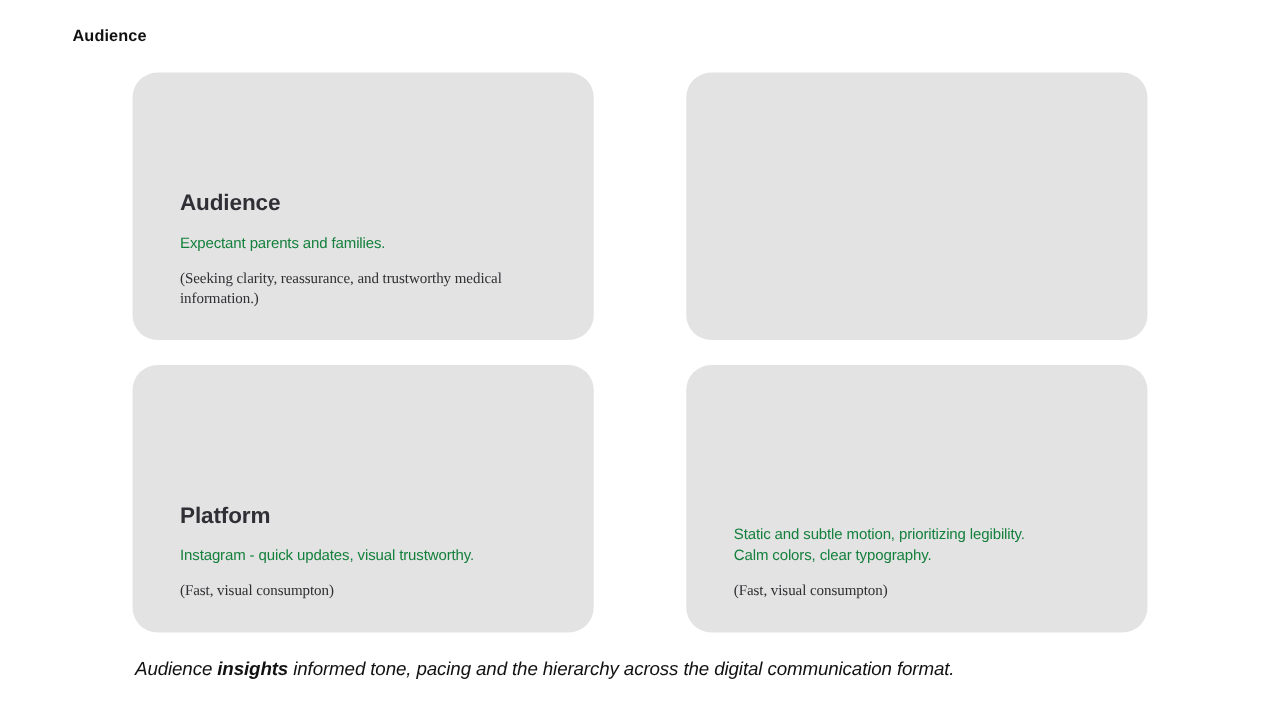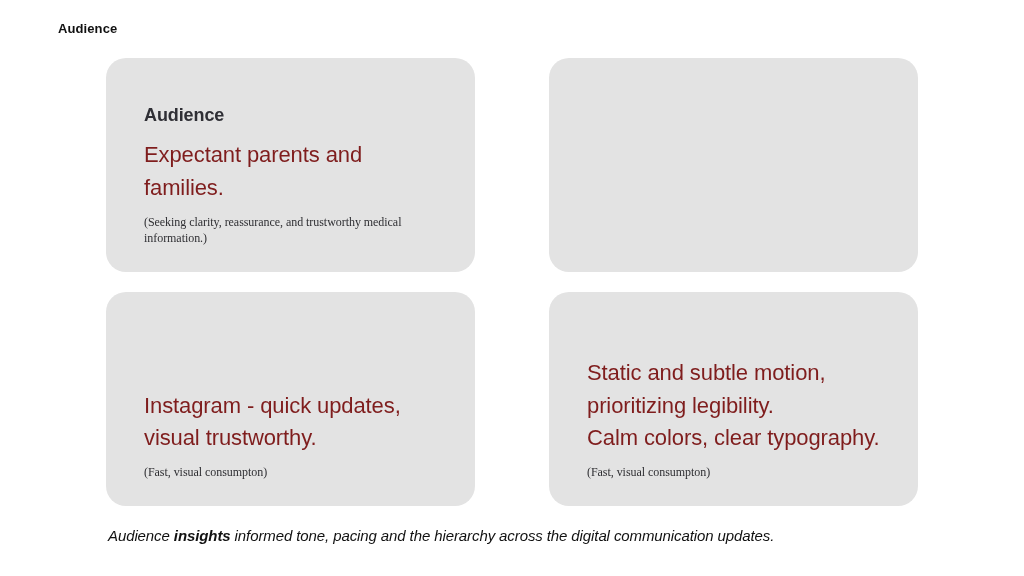--- a/index.html
+++ b/index.html
@@ -52,23 +52,23 @@
 
   .card-title {
     font-size: 18px;
     font-weight: bold;
     color: #2F2F35;
     letter-spacing: -0.1px;
     margin-bottom: 13px;
   }
 
   .card-body {
-    font-size: 22px;
+    font-size: 12px;
     font-weight: normal;
-    color: #7f1d1d;
+    color: #15803d;
     line-height: 1.46;
     letter-spacing: -0.1px;
   }
 
   .card-note {
     font-size: 12px;
     font-weight: normal;
     color: #2F2F33;
     line-height: 1.35;
     letter-spacing: -0.05px;
@@ -106,28 +106,29 @@
       <div class="card-title">Audience</div>
       <div class="card-body">Expectant parents and families.</div>
       <div class="card-note">(Seeking clarity, reassurance, and trustworthy medical information.)</div>
     </div>
 
     <div class="card">
 
     </div>
 
     <div class="card">
+      <div class="card-title">Platform</div>
       <div class="card-body">Instagram - quick updates, visual trustworthy.</div>
       <div class="card-note">(Fast, visual consumpton)</div>
     </div>
 
     <div class="card">
       <div class="card-body">Static and subtle motion, prioritizing legibility.<br>Calm colors, clear typography.</div>
       <div class="card-note">(Fast, visual consumpton)</div>
     </div>
 
   </div>
 
   <div class="caption">
-    <span>Audience </span><b>insights</b><span> informed tone, pacing and the hierarchy across the digital communication updates.</span>
+    <span>Audience </span><b>insights</b><span> informed tone, pacing and the hierarchy across the digital communication format.</span>
   </div>
 
 </div>
 
 </body></html>

